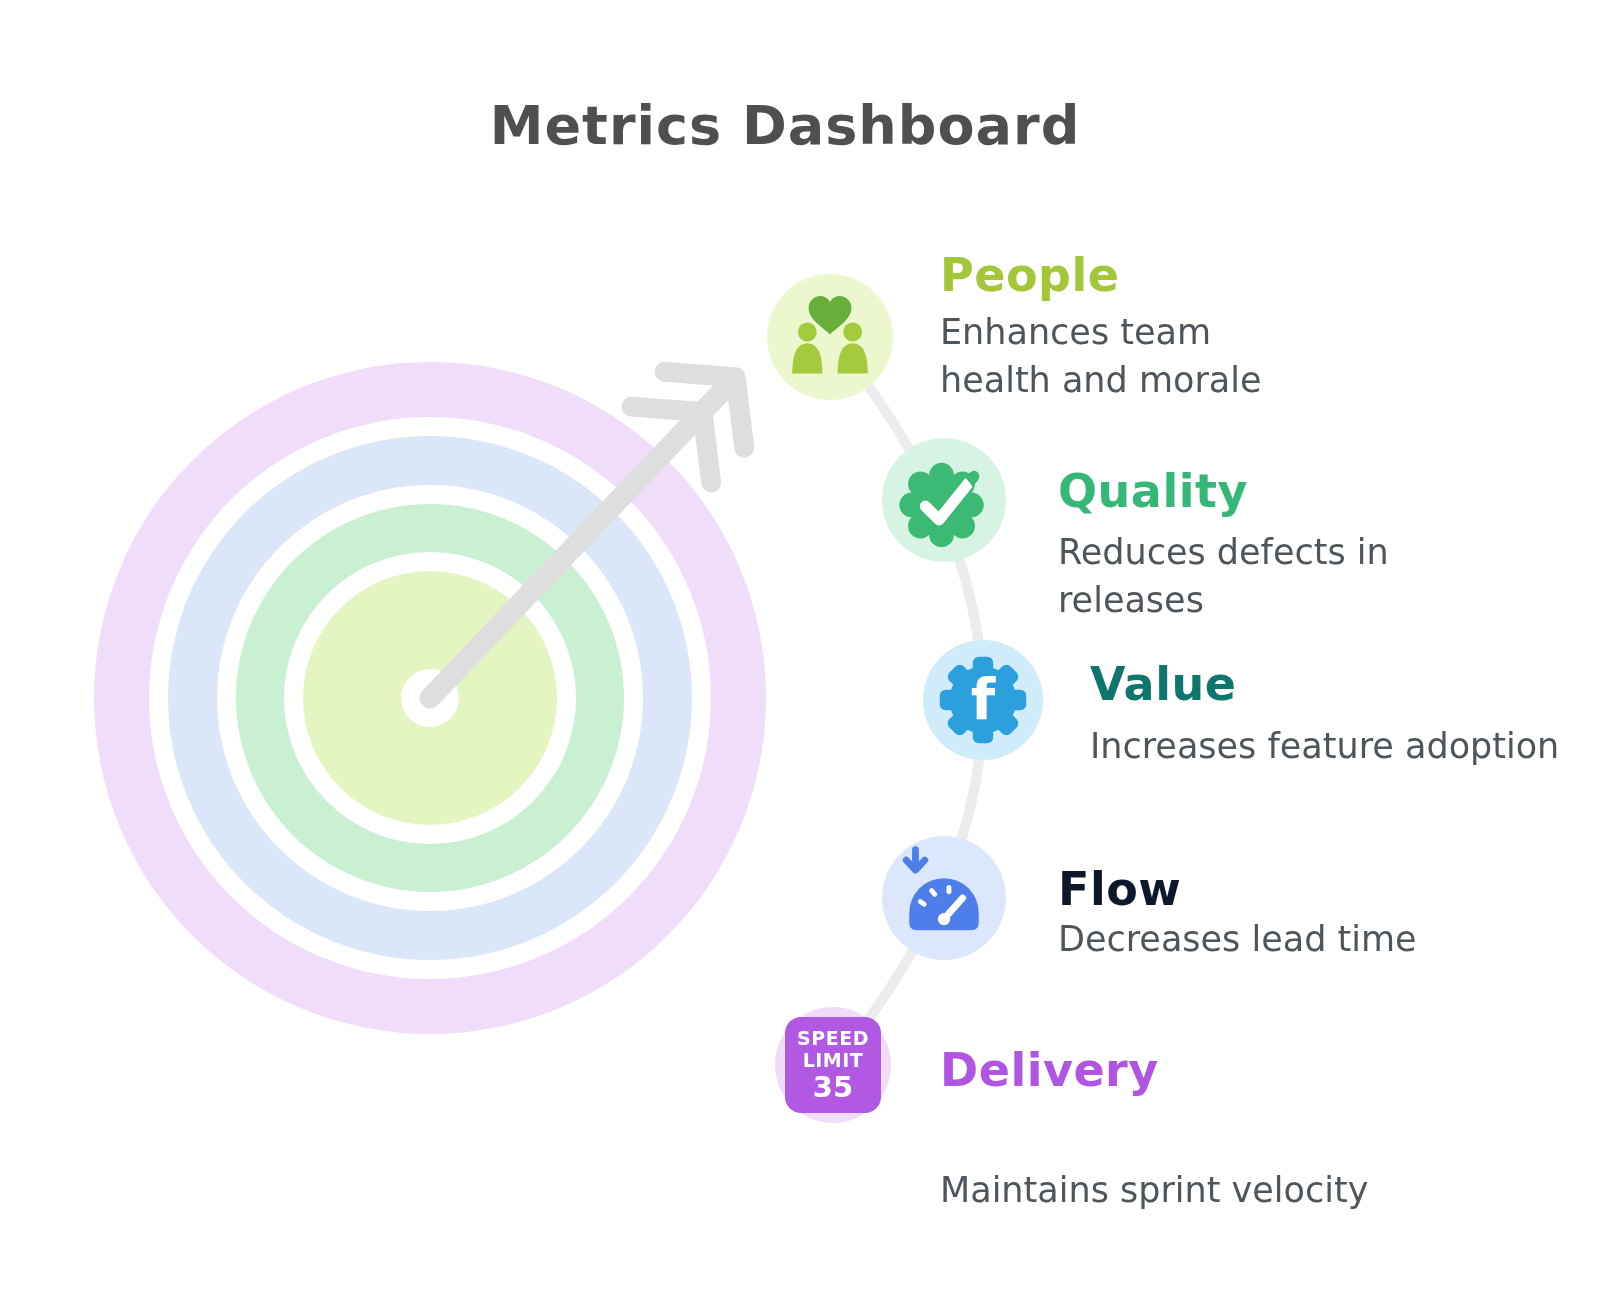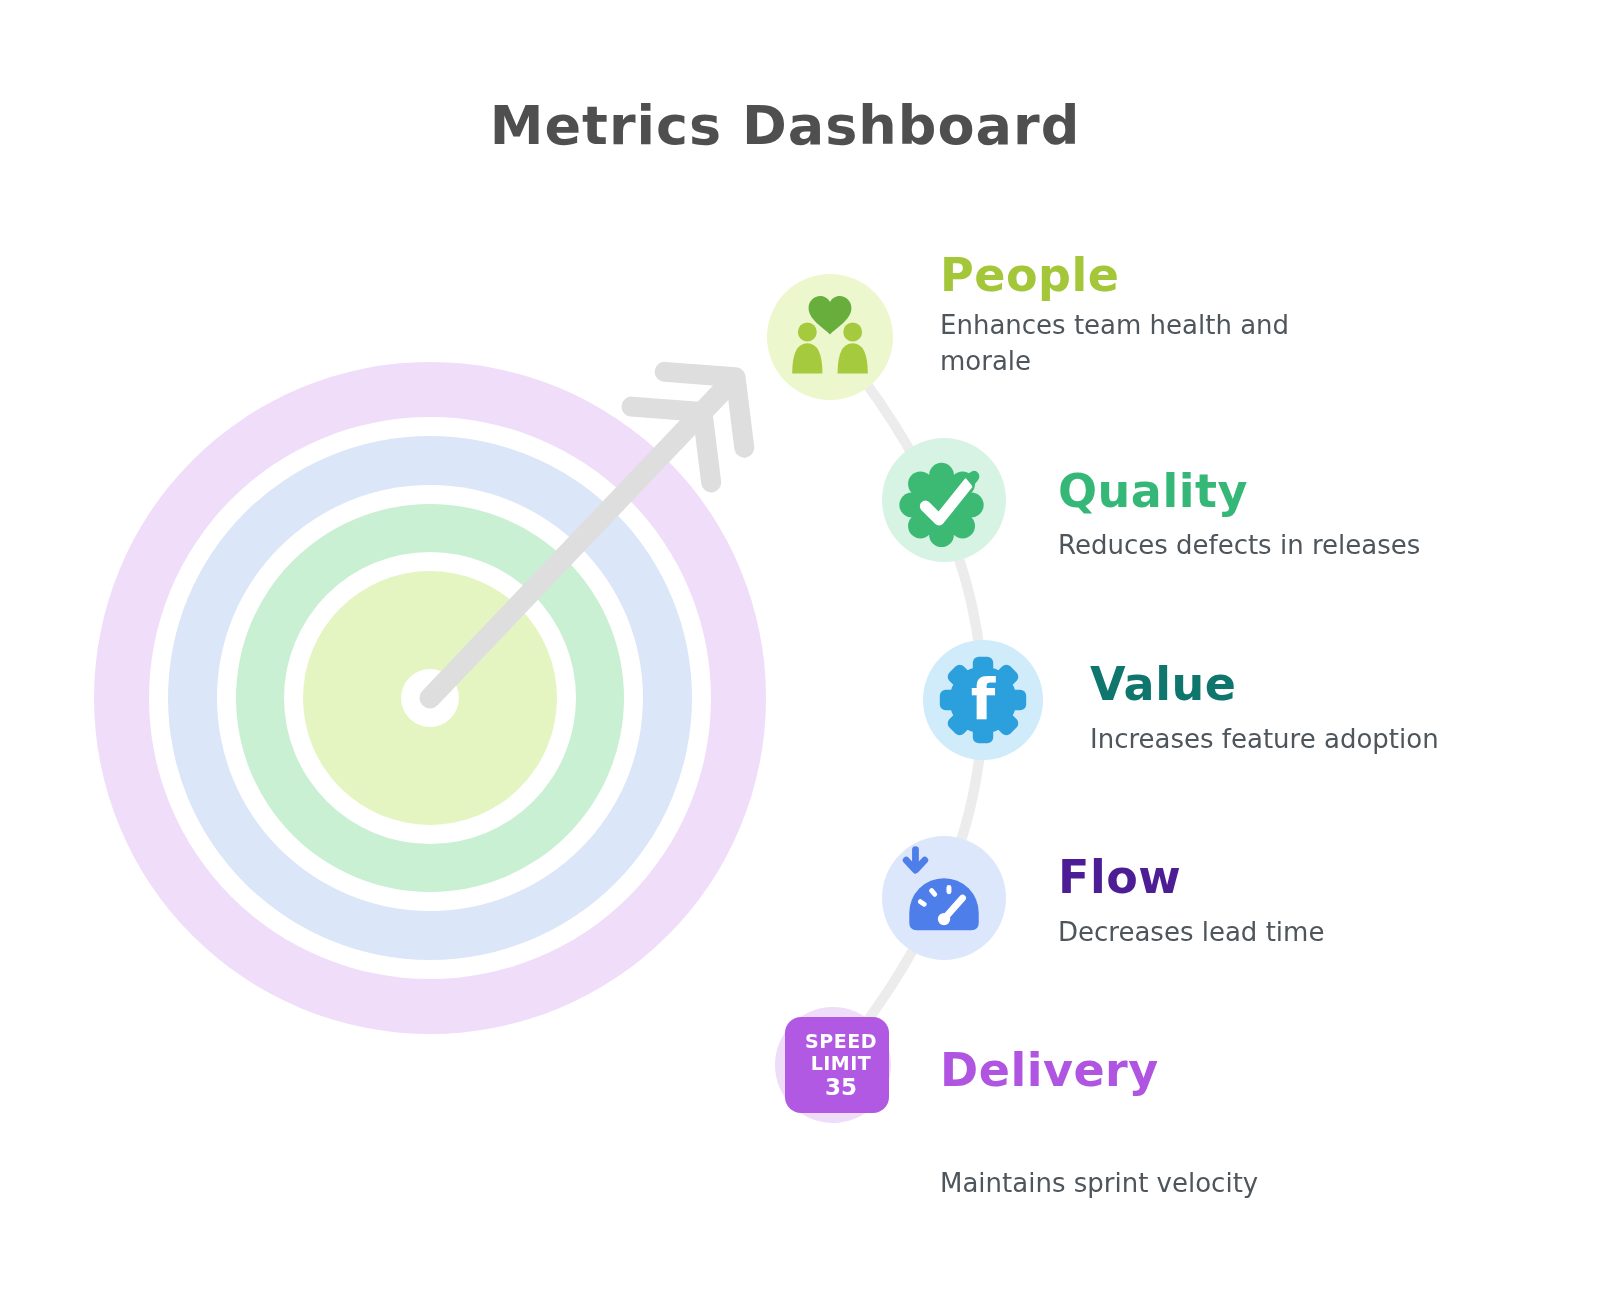--- a/index.html
+++ b/index.html
@@ -18,23 +18,23 @@
   .ic-quality{left:882px;top:438px;width:124px;height:124px;}
   .ic-value{left:923px;top:640px;width:120px;height:120px;}
   .ic-flow{left:882px;top:836px;width:124px;height:124px;}
   .ic-delivery-bg{left:775px;top:1007px;width:116px;height:116px;}
   .sign{
     position:absolute;left:785px;top:1017px;width:96px;height:96px;border-radius:16px;
     display:flex;flex-direction:column;align-items:center;justify-content:center;
     color:#ffffff;font-weight:700;text-align:center;
   }
   .sign-line{font-size:19px;line-height:1.15;letter-spacing:.5px;}
-  .sign-num{font-size:23px;line-height:1.05;}
+  .sign-num{font-size:29px;line-height:1.05;}
   .item-label{position:absolute;font-size:46px;font-weight:700;letter-spacing:.5px;white-space:nowrap;}
-  .item-desc{position:absolute;font-size:26px;color:#4e565c;line-height:1.38;}
+  .item-desc{position:absolute;font-size:35px;color:#4e565c;line-height:1.38;}
   .lb-people{left:940px;top:248px;}
   .ds-people{left:940px;top:308px;width:380px;}
   .lb-quality{left:1058px;top:464px;}
   .ds-quality{left:1058px;top:528px;width:480px;}
   .lb-value{left:1090px;top:657px;}
   .ds-value{left:1090px;top:722px;width:480px;}
   .lb-flow{left:1058px;top:850px;}
   .ds-flow{left:1058px;top:915px;width:480px;}
   .lb-delivery{left:940px;top:1043px;}
   .ds-delivery{left:940px;top:1134px;width:480px;margin-top:32px;}
@@ -132,34 +132,34 @@
       <line x1="50" y1="67" x2="65" y2="50" stroke="#ffffff" stroke-width="5.5" stroke-linecap="round"></line>
       <circle cx="50" cy="67" r="5" fill="#ffffff"></circle>
       <g stroke="#4d7ee9" fill="none" stroke-width="5.5" stroke-linecap="round" stroke-linejoin="round">
         <path d="M27 11 L27 26"></path>
         <path d="M19.5 19.5 L27 27.5 L34.5 19.5"></path>
       </g>
     </svg>
   </div>
 
   <div class="icon-circle ic-delivery-bg" style="background-color: rgb(238, 220, 248);"></div>
-  <div class="sign" style="background-color: rgb(177, 89, 226); padding-left: 8px;">
+  <div class="sign" style="background-color: rgb(177, 89, 226);">
     <span class="sign-line">SPEED</span>
     <span class="sign-line">LIMIT</span>
     <span class="sign-num">35</span>
   </div>
 
   <div class="item-label lb-people" style="color: rgb(164, 198, 57);">People</div>
   <div class="item-desc ds-people">Enhances team health and morale</div>
 
   <div class="item-label lb-quality" style="color: rgb(53, 184, 119);">Quality</div>
   <div class="item-desc ds-quality">Reduces defects in releases</div>
 
   <div class="item-label lb-value" style="color: #0f766e;">Value</div>
   <div class="item-desc ds-value">Increases feature adoption</div>
 
-  <div class="item-label lb-flow" style="color: #4c1d95;">Flow</div>
+  <div class="item-label lb-flow" style="color: #0f172a; margin-top: 12px;">Flow</div>
   <div class="item-desc ds-flow">Decreases lead time</div>
 
   <div class="item-label lb-delivery" style="color: rgb(176, 84, 226);">Delivery</div>
   <div class="item-desc ds-delivery">Maintains sprint velocity</div>
 
 </div>
 
 </body></html>

